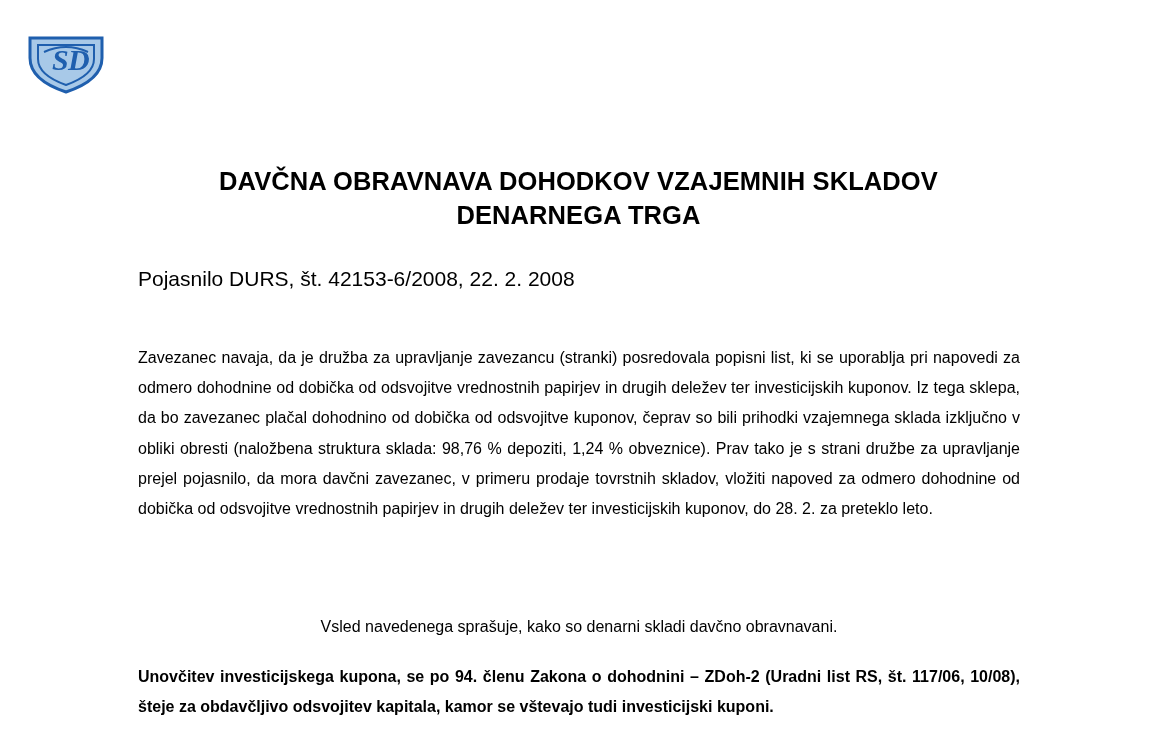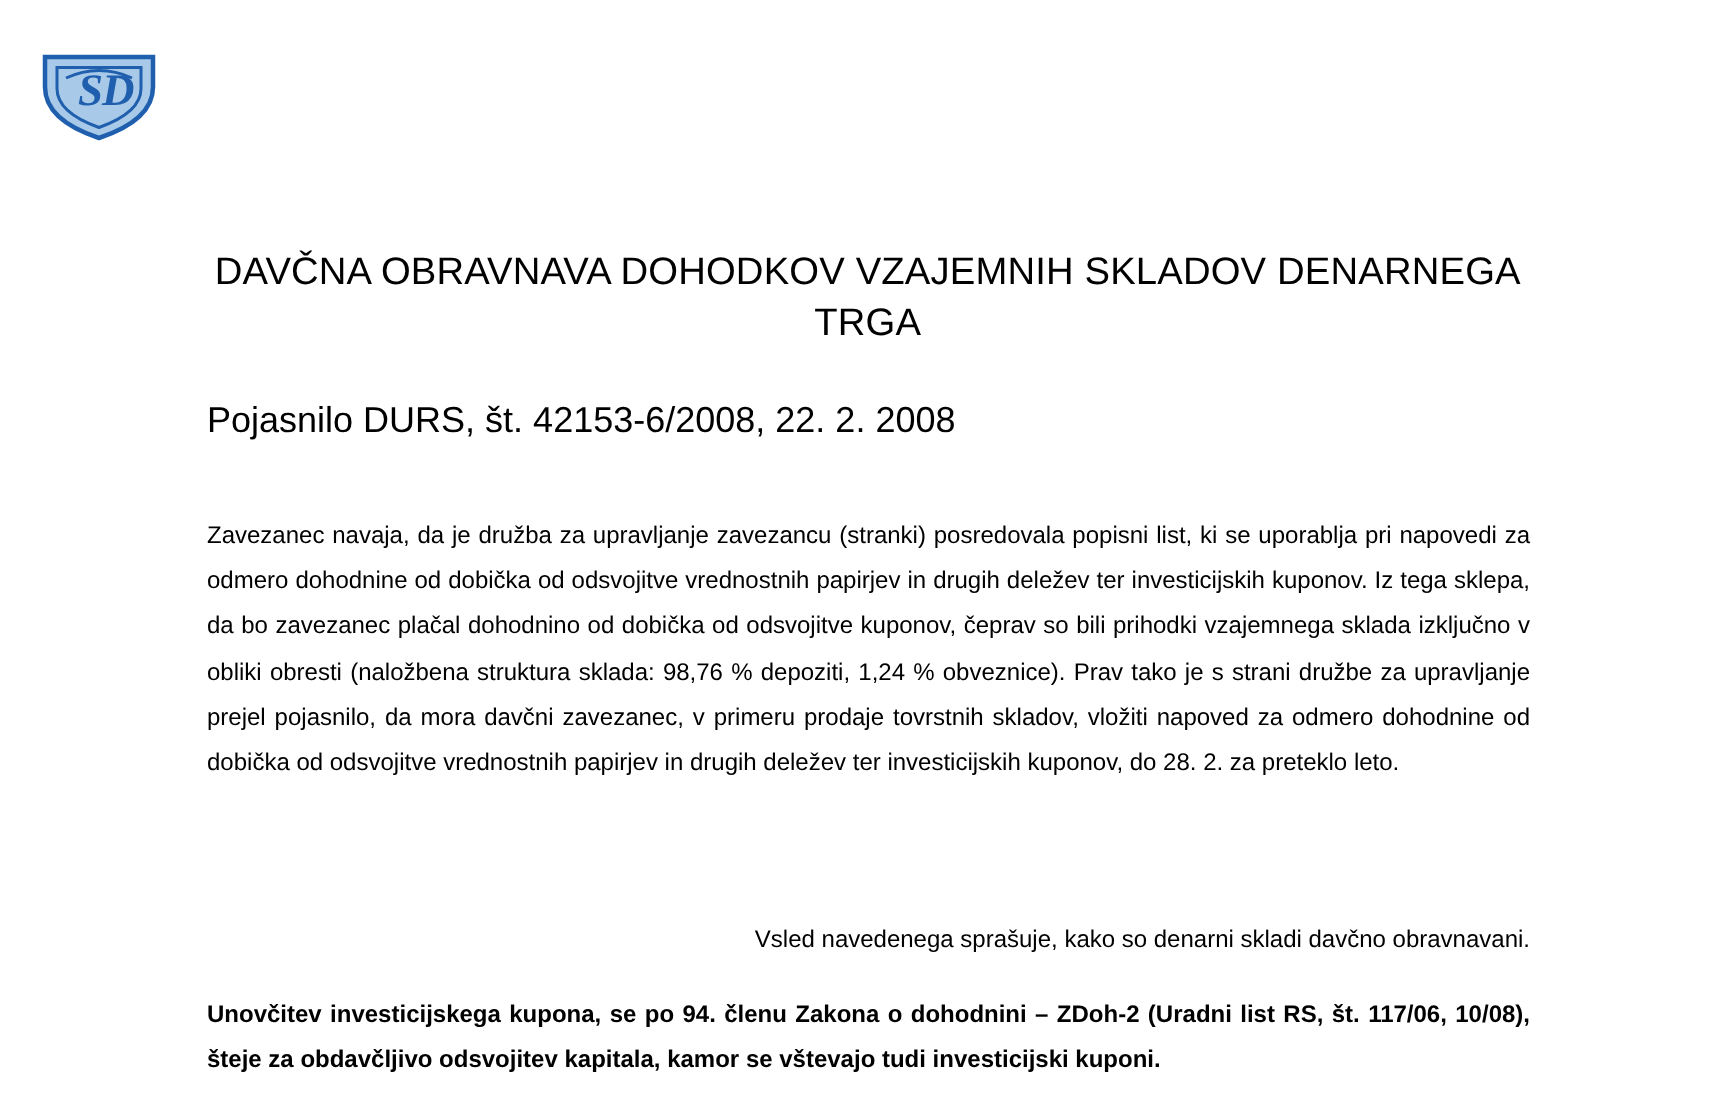--- a/index.html
+++ b/index.html
@@ -27,43 +27,43 @@
     width: 88px;
     height: 68px;
   }
   .doc-title {
     position: absolute;
     left: 138px;
     top: 165px;
     width: 881px;
     text-align: center;
     font-size: 25.5px;
-    font-weight: normal;
+    font-weight: bold;
     line-height: 1.33;
     letter-spacing: 0.1px;
   }
   .doc-subtitle {
     position: absolute;
     left: 138px;
     top: 265px;
     width: 881px;
-    font-size: 24px;
+    font-size: 21px;
     font-weight: normal;
     line-height: 1.3;
   }
   .body-block {
     position: absolute;
     left: 138px;
     width: 882px;
     font-size: 16px;
     line-height: 30.2px;
     text-align: justify;
   }
   .body-block.p1 { top: 343px; }
-  .body-block.p2 { top: 612px; text-align: right; }
+  .body-block.p2 { top: 612px; text-align: center; }
   .body-block.p3 { top: 662px; font-weight: bold; }
 </style>
 </head>
 <body>
 
 <div class="page">
 
   <div class="logo">
     <svg viewBox="0 0 88 68" width="88" height="68" aria-hidden="true">
       <path d="M8 10 L80 10 L80 30 Q80 52 44 64 Q8 52 8 30 Z" fill="#a8c9e8" stroke="#1f5fae" stroke-width="3"></path>

